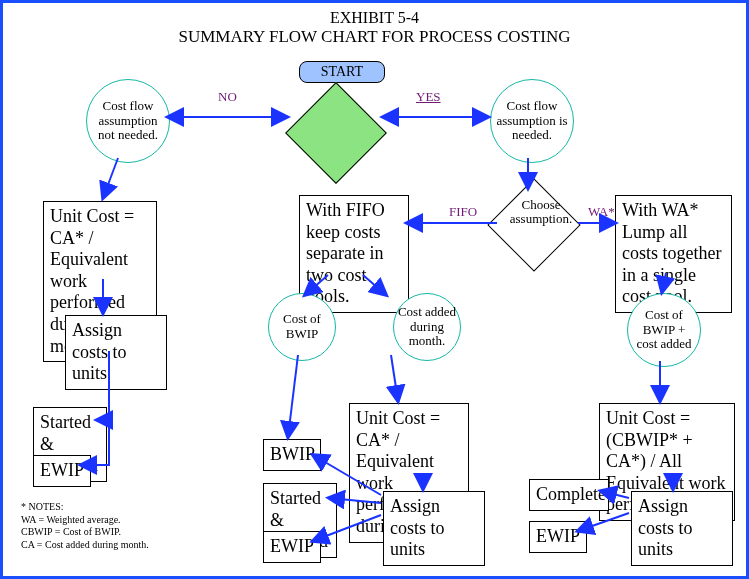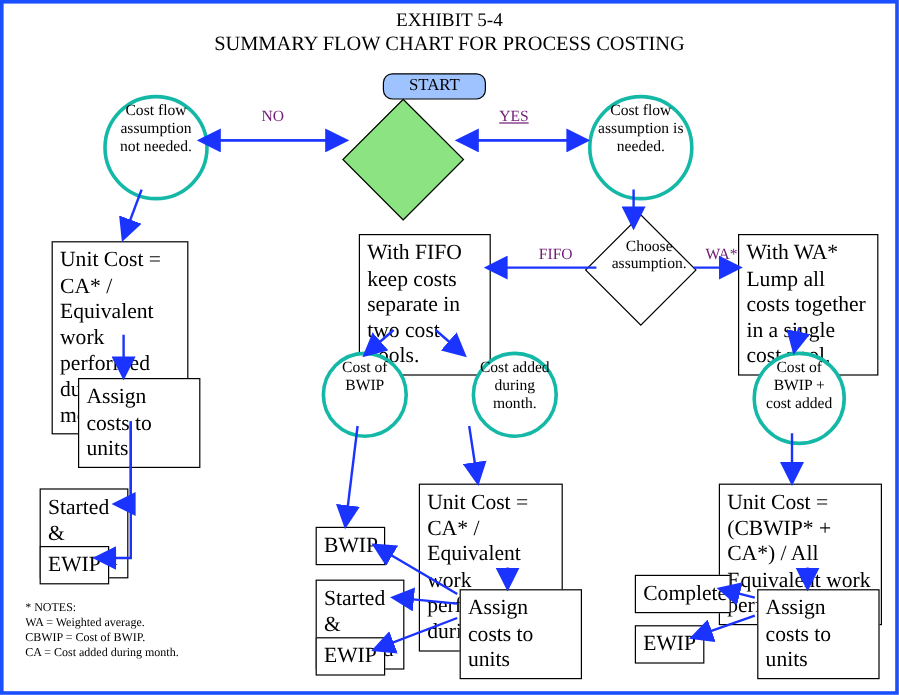--- a/index.html
+++ b/index.html
@@ -29,21 +29,20 @@
     font-size: 17px;
   }
   .start-pill {
     position: absolute;
     background: #9fc3ff;
     border: 1px solid #000;
     border-radius: 8px;
     text-align: center;
     padding: 2px 8px;
     font-size: 14px;
-    margin-left: 20px;
   }
   .diamond-wrap {
     position: absolute;
   }
   .diamond {
     background: #8ce381;
     border: 1px solid #000;
     transform: rotate(45deg);
   }
   .diamond-label {
@@ -52,24 +51,24 @@
     font-size: 13px;
     line-height: 1.1;
   }
   .white-diamond {
     background: #fff;
     border: 1px solid #000;
     transform: rotate(45deg);
   }
   .circle {
     position: absolute;
-    border: 3px solid #14b8a6;
+    border: 1px solid #14b8a6;
     border-radius: 50%;
     background: #fff;
-    display: flex; align-items: flex-start; justify-content: center;
+    display: flex; align-items: center; justify-content: center;
     text-align: center;
     line-height: 1.15;
     font-size: 13px;
     padding: 3px;
   }
   .box {
     position: absolute;
     border: 1px solid #000;
     background: #fff;
     padding: 4px 6px;

